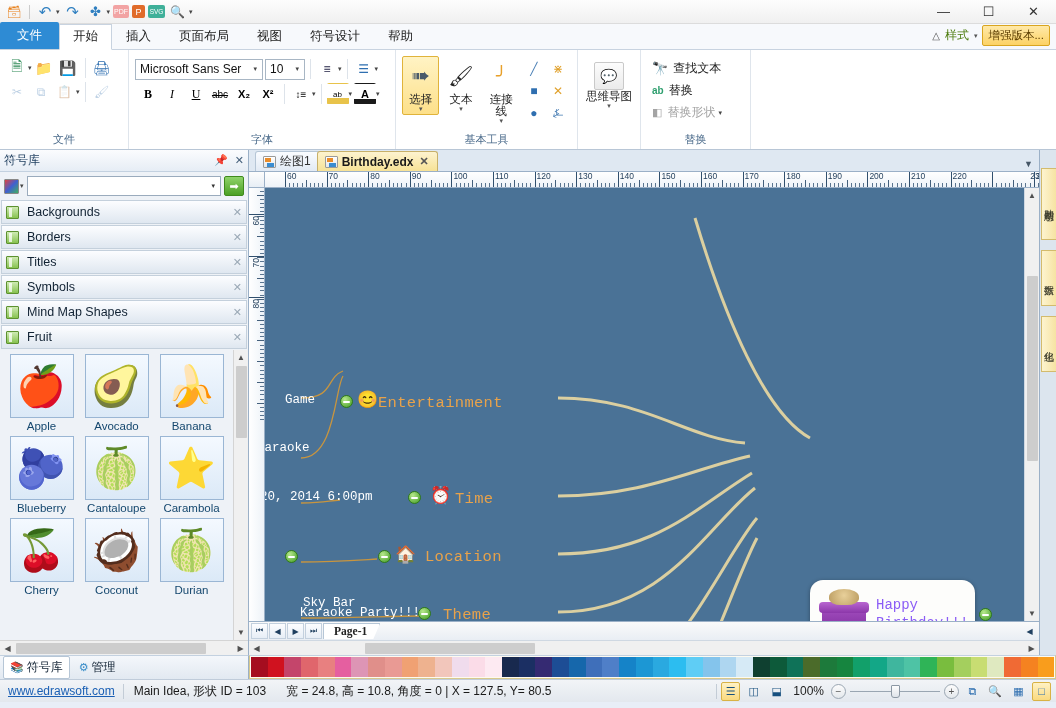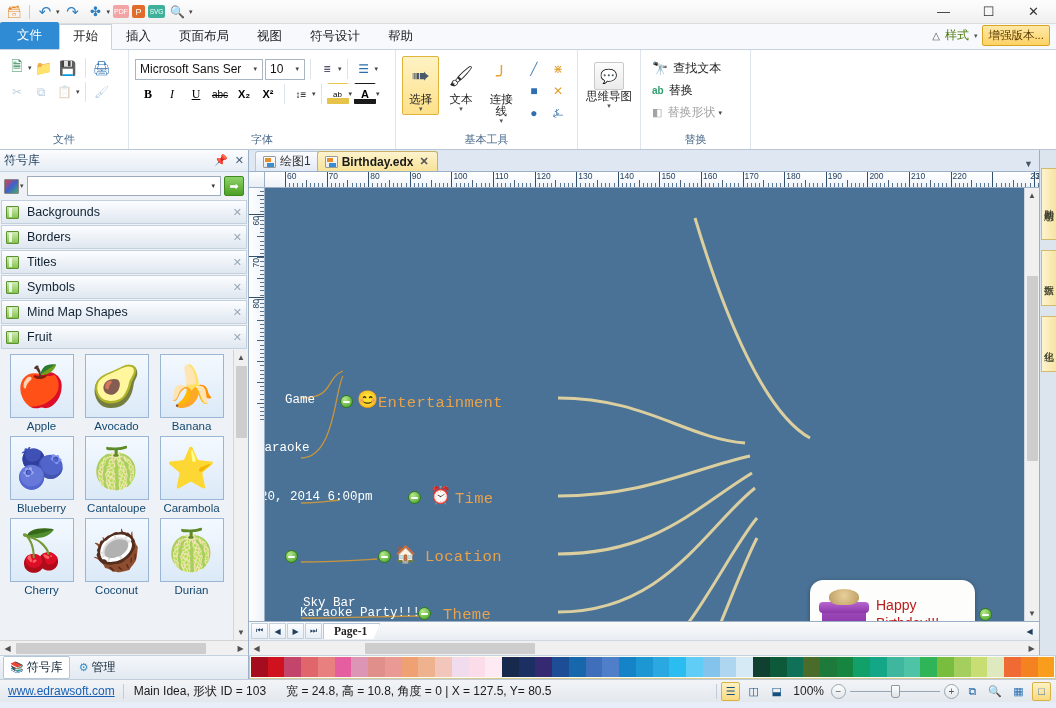--- a/index.html
+++ b/index.html
@@ -194,22 +194,22 @@
     background:radial-gradient(circle at 35% 30%,#b6e88c,#3f9a22);
     border:1px solid #2f7a18; cursor:pointer;
   }
   .collapser:after{ content:""; position:absolute; left:2px; top:5px; width:7px;
                     height:2px; background:#fff; border-radius:1px;}
   .central{
     position:absolute; left:545px; top:392px; width:165px; height:68px;
     background:#fdfdfb; border-radius:13px; box-shadow:0 1px 4px rgba(0,0,0,.35);
     display:flex; align-items:center; padding-left:8px; gap:6px;
   }
-  .central .txt{ font-size:14px; color:#b91c1c; line-height:18px;
-                 font-family:Liberation Sans, sans-serif;}
+  .central .txt{ font-size:14px; color:#8b5cf6; line-height:18px;
+                 font-family:Liberation Mono, monospace;}
   .giftbox{ width:52px; height:48px; position:relative; flex:none;}
   .giftbox .body{ position:absolute; left:4px; top:16px; width:44px; height:30px;
                   background:linear-gradient(#a44fc0,#7b2a9a); border-radius:4px;}
   .giftbox .lid{ position:absolute; left:1px; top:12px; width:50px; height:11px;
                  background:linear-gradient(#b866d0,#8c37aa); border-radius:4px;}
   .giftbox .bow{ position:absolute; left:11px; top:-1px; width:30px; height:16px;
                  background:radial-gradient(circle at 50% 40%,#e8d09a,#b99a5e);
                  border-radius:50% 50% 40% 40%;}
   .emoji{ position:absolute; font-size:17px; line-height:17px;}
 

